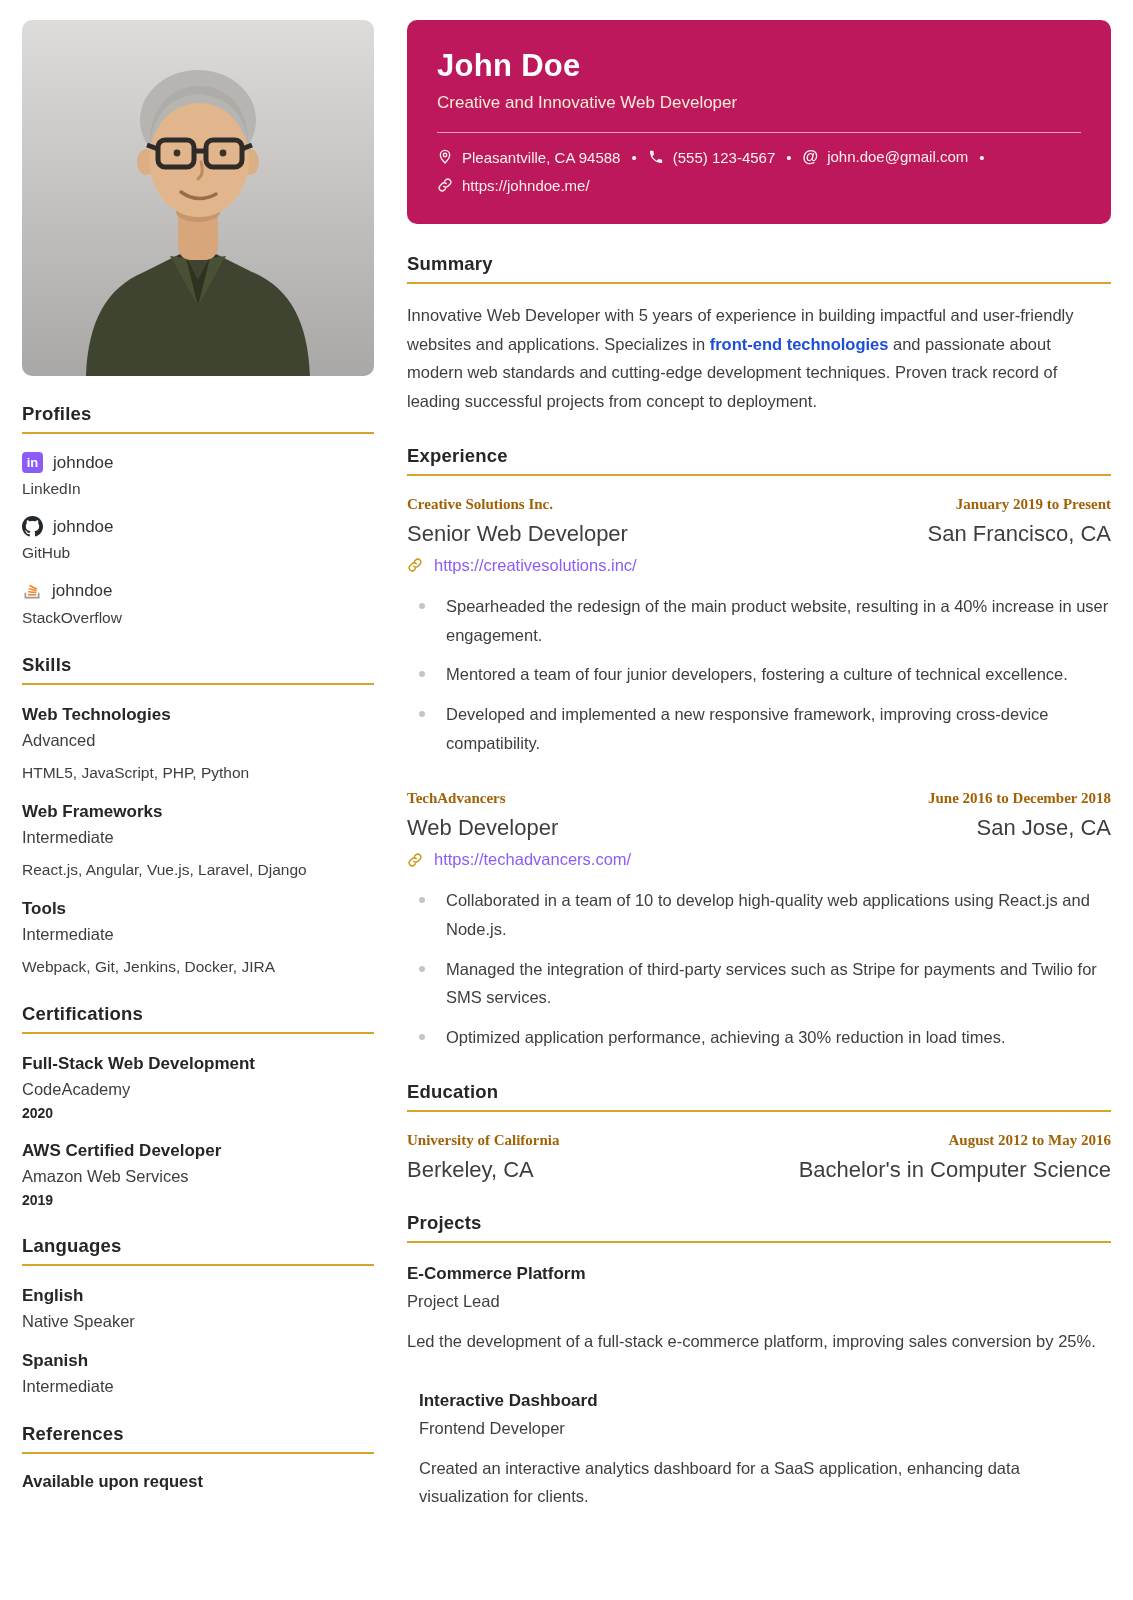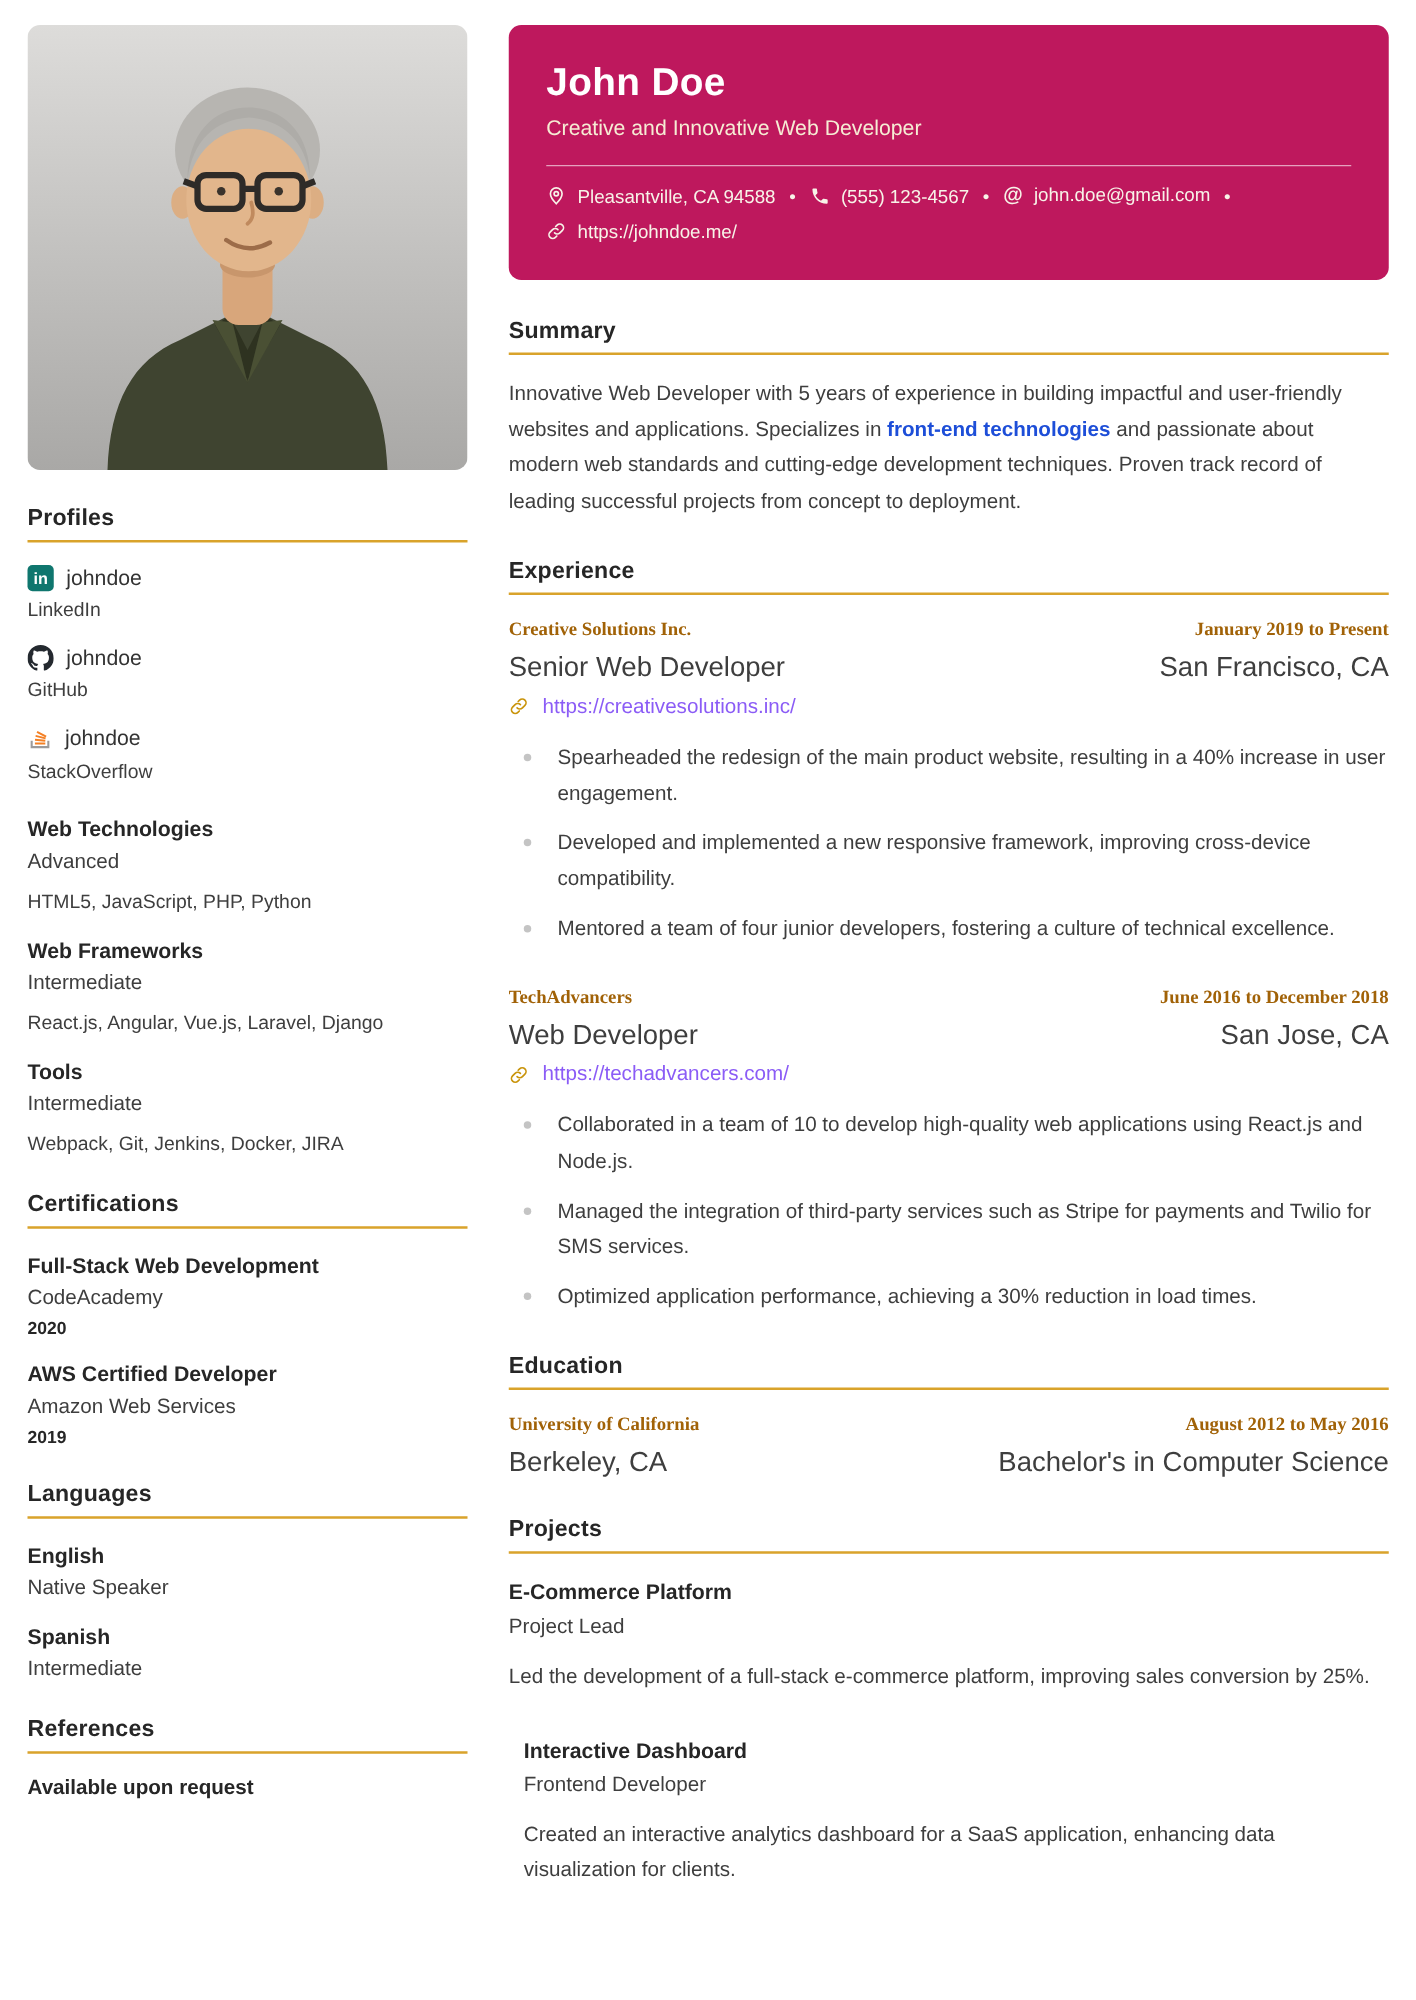--- a/index.html
+++ b/index.html
@@ -14,21 +14,21 @@
   .photo { width:352px; height:356px; border-radius:10px; overflow:hidden; display:block; }
   .sec { margin-top:27px; }
   .sec-h {
     font-size:18.5px; font-weight:700; color:#262626; letter-spacing:.2px;
     padding-bottom:7px; border-bottom:2px solid #D9A32B;
   }
   .profile-item { margin-top:18px; }
   .profile-row { display:flex; align-items:center; gap:10px; font-size:17px; color:#333; }
   .profile-network { margin-top:7px; font-size:15.5px; color:#3e3e3e; }
   .li-badge {
-    width:21px; height:21px; border-radius:4px; background:#0f766e; color:#fff;
+    width:21px; height:21px; border-radius:4px; background:#8b5cf6; color:#fff;
     font-size:13px; font-weight:700; display:inline-flex; align-items:center;
     justify-content:center; line-height:1;
   }
   .skill-item { margin-top:20px; }
   .skill-name { font-size:17px; font-weight:700; color:#262626; }
   .skill-level { margin-top:6px; font-size:16.5px; }
   .skill-keywords { margin-top:14px; font-size:15.5px; }
   .cert-item { margin-top:20px; }
   .cert-title { font-size:17px; font-weight:700; color:#262626; }
   .cert-issuer { margin-top:6px; font-size:16.5px; }
@@ -141,20 +141,21 @@
               <path d="M9.6 4.6l8.7 4.4 -.9 1.7 -8.7 -4.4z"></path>
             </g>
           </svg>
           <span>johndoe</span>
         </div>
         <div class="profile-network">StackOverflow</div>
       </div>
     </section>
 
     <section class="sec">
+      <div class="sec-h">Skills</div>
 
       <div class="skill-item">
         <div class="skill-name">Web Technologies</div>
         <div class="skill-level">Advanced</div>
         <div class="skill-keywords">HTML5, JavaScript, PHP, Python</div>
       </div>
       <div class="skill-item">
         <div class="skill-name">Web Frameworks</div>
         <div class="skill-level">Intermediate</div>
         <div class="skill-keywords">React.js, Angular, Vue.js, Laravel, Django</div>
@@ -256,22 +257,22 @@
         </div>
         <div class="link-row">
           <svg width="16" height="16" viewBox="0 0 24 24" fill="none" stroke="currentColor" stroke-width="2" stroke-linecap="round">
               <path d="M10 14a4.5 4.5 0 0 0 6.4 0l3-3a4.5 4.5 0 0 0-6.4-6.4l-1.7 1.7"></path>
               <path d="M14 10a4.5 4.5 0 0 0-6.4 0l-3 3a4.5 4.5 0 0 0 6.4 6.4l1.7-1.7"></path>
             </svg>
           <span>https://creativesolutions.inc/</span>
         </div>
         <ul class="bullets">
           <li>Spearheaded the redesign of the main product website, resulting in a 40% increase in user engagement.</li>
+          <li>Mentored a team of four junior developers, fostering a culture of technical excellence.</li>
           <li>Developed and implemented a new responsive framework, improving cross-device compatibility.</li>
-          <li>Mentored a team of four junior developers, fostering a culture of technical excellence.</li>
         </ul>
       </div>
 
       <div class="job">
         <div class="row-split">
           <span class="t-bold">TechAdvancers</span>
           <span class="t-bold">June 2016 to December 2018</span>
         </div>
         <div class="row-sub">
           <span>Web Developer</span>

